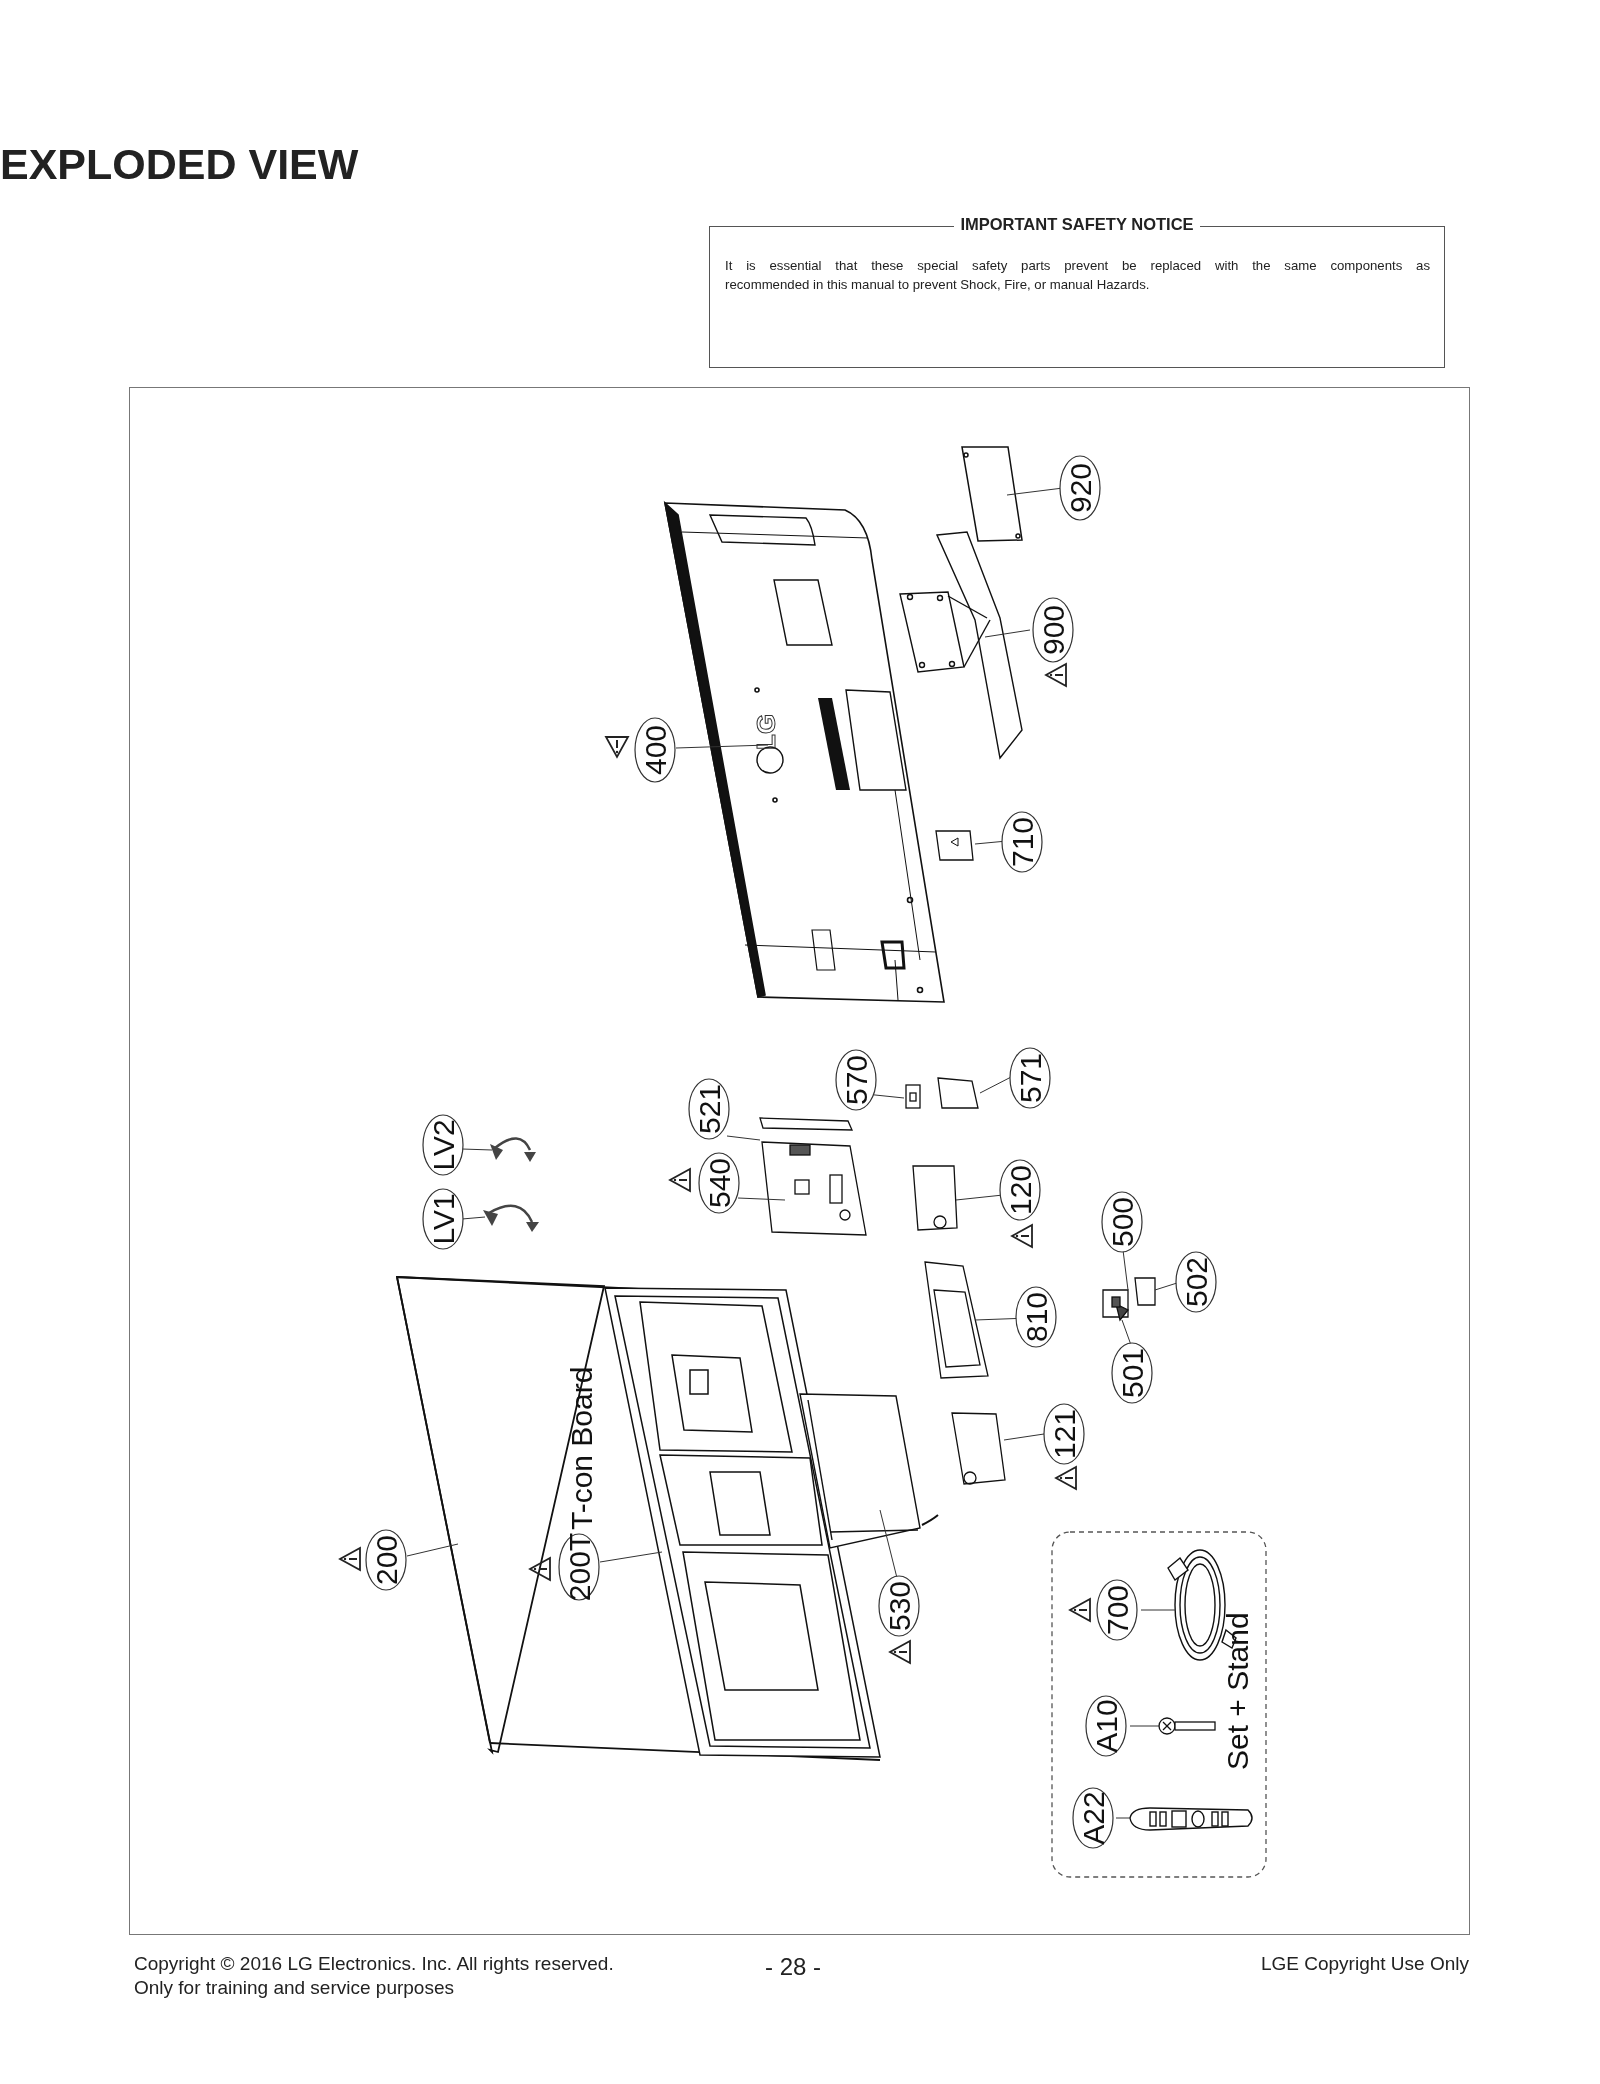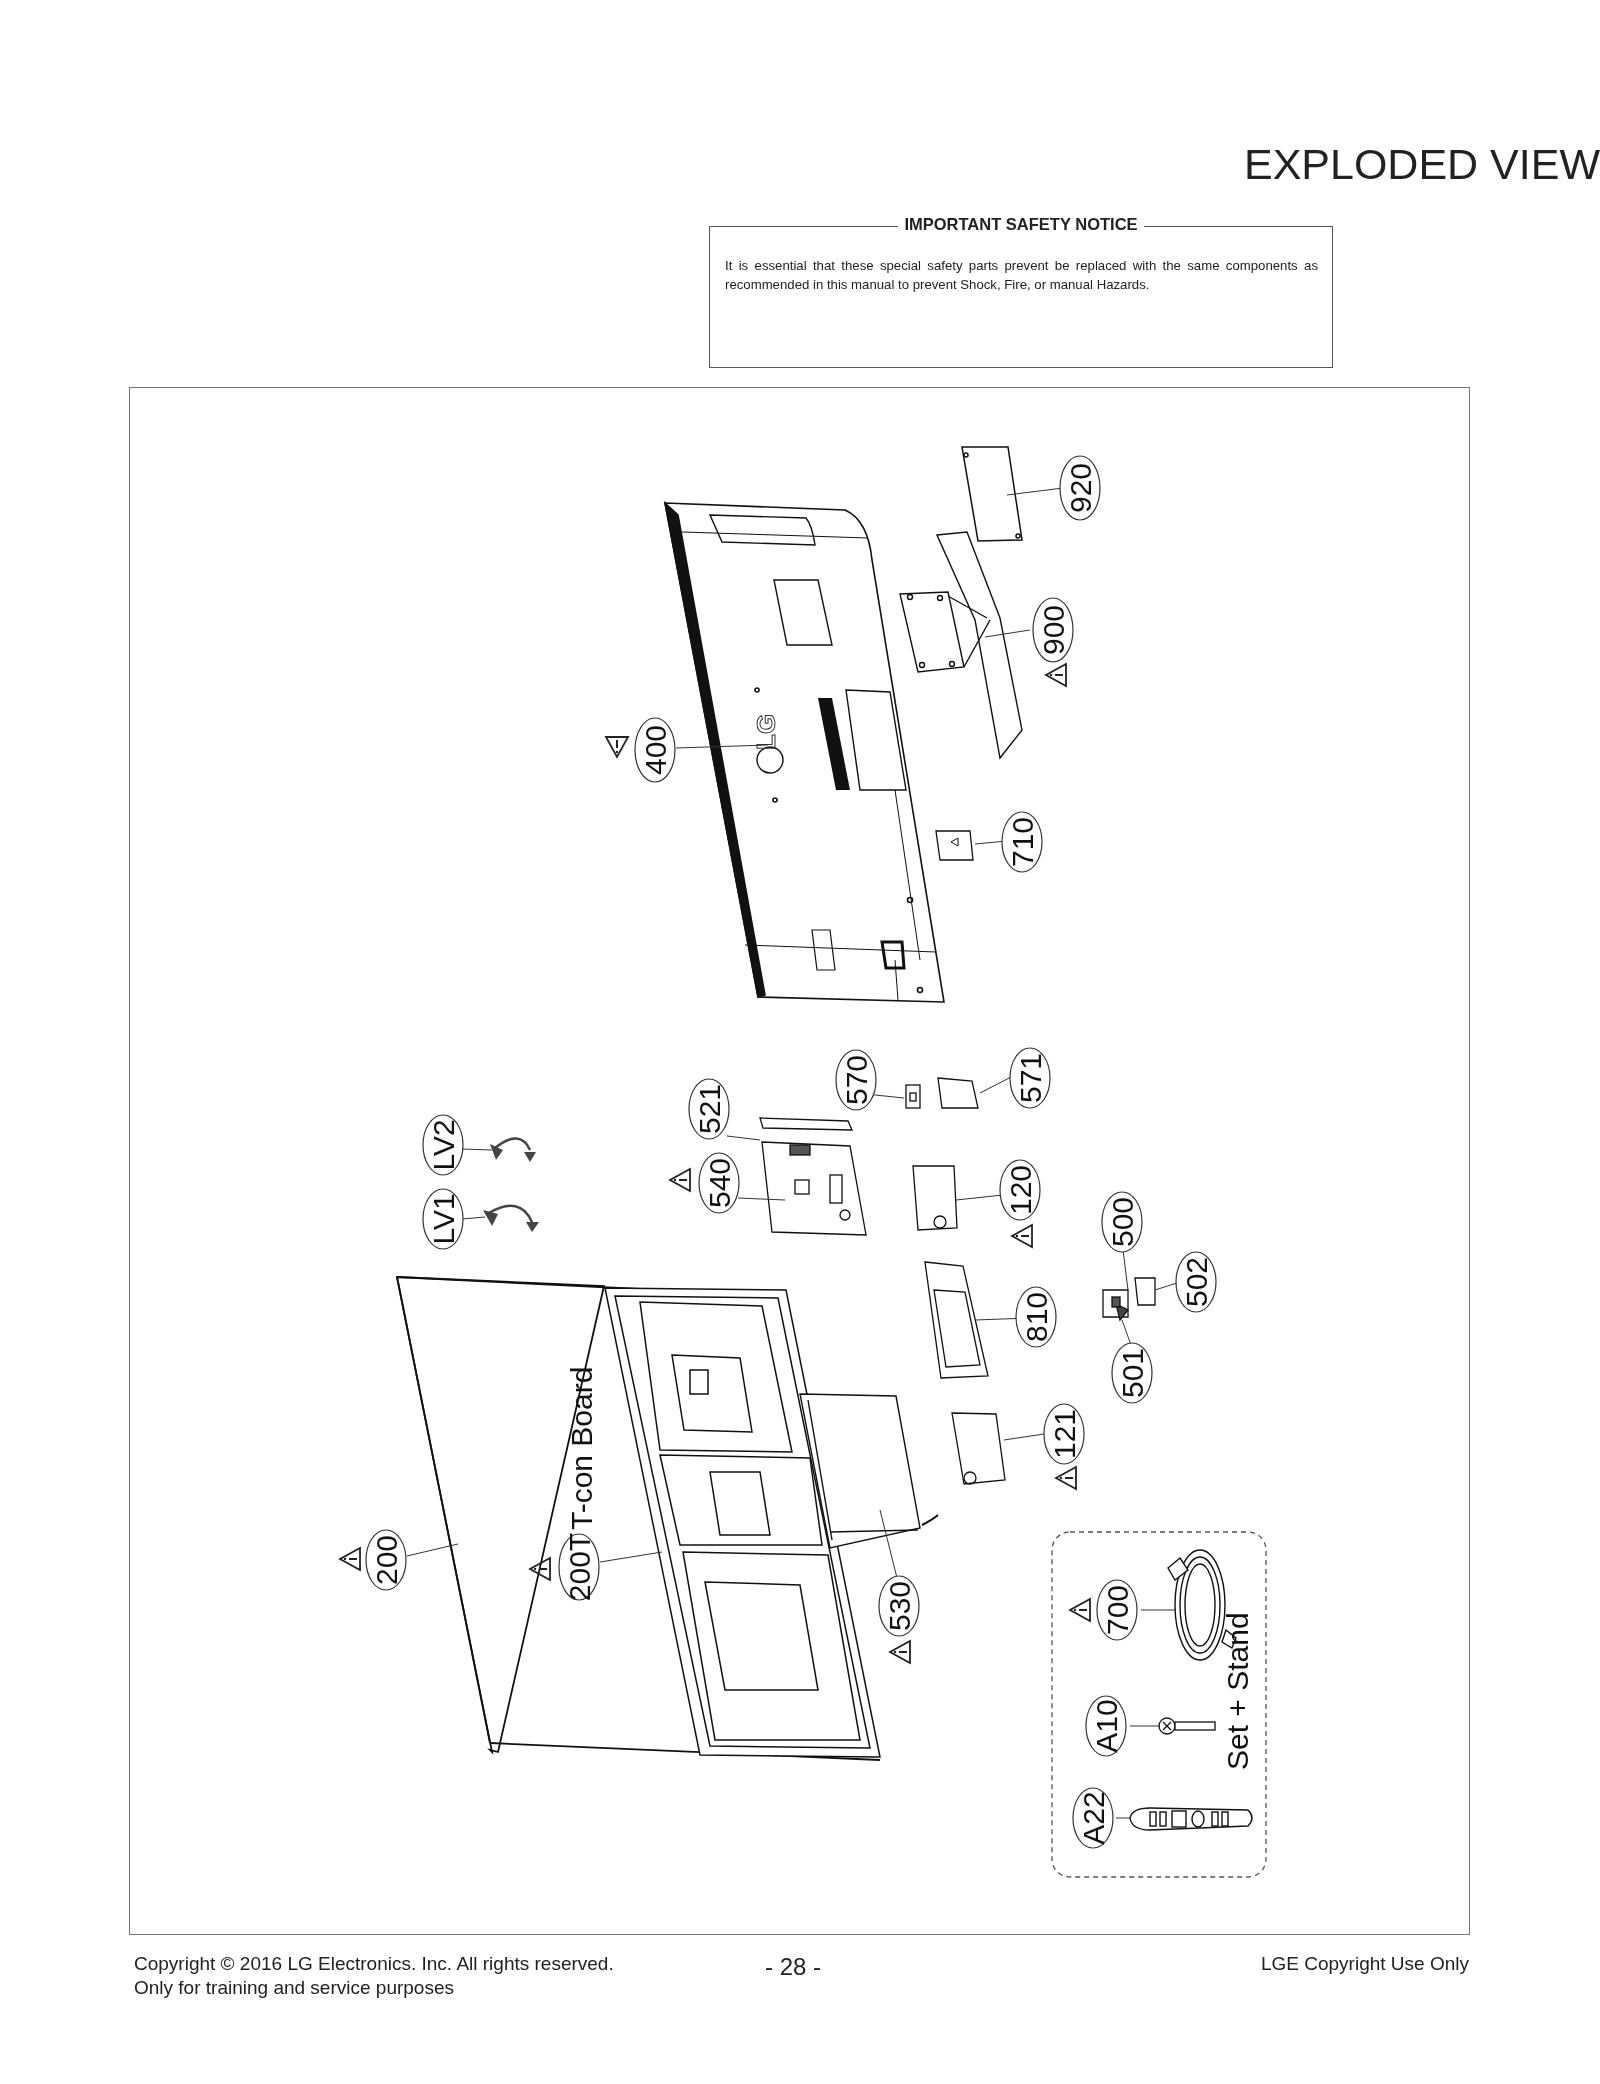--- a/index.html
+++ b/index.html
@@ -1,20 +1,20 @@
 <!DOCTYPE html>
 <html><head>
 <meta charset="utf-8">
 <style>
   html, body { margin:0; padding:0; background:#ffffff; }
   body { width:1600px; height:2084px; position:relative; overflow:hidden;
          font-family:"Liberation Sans", sans-serif; color:#1a1a1a; }
-  .title { position:absolute; left:0; width:1600px; top:140px; text-align:right;
-           font-weight:normal; font-size:43px; letter-spacing:0px; color:#222; }
-  .notice { position:absolute; left:709px; top:226px; width:624px; height:142px;
+  .title { position:absolute; left:0; width:1600px; top:140px; text-align:left;
+           font-weight:bold; font-size:43px; letter-spacing:0px; color:#222; }
+  .notice { position:absolute; left:709px; top:226px; width:736px; height:142px;
             border:1.5px solid #555; box-sizing:border-box; }
   .notice-head { position:absolute; left:0; right:0; top:-12px; text-align:center; }
   .notice-head span { background:#fff; padding:0 6px; font-weight:bold; font-size:16.5px; color:#222; }
   .notice-body { position:absolute; left:15px; right:14px; top:30px; font-size:13.2px; line-height:18.6px; color:#222; }
   .notice-body .j { text-align:justify; text-align-last:justify; display:block; }
   .notice-body .l { display:block; }
   .frame { position:absolute; left:129px; top:387px; width:1341px; height:1548px;
            border:1.5px solid #777; box-sizing:border-box; }
   svg.diagram { position:absolute; left:0; top:0; }
   .footer { position:absolute; font-size:19px; color:#222; }

